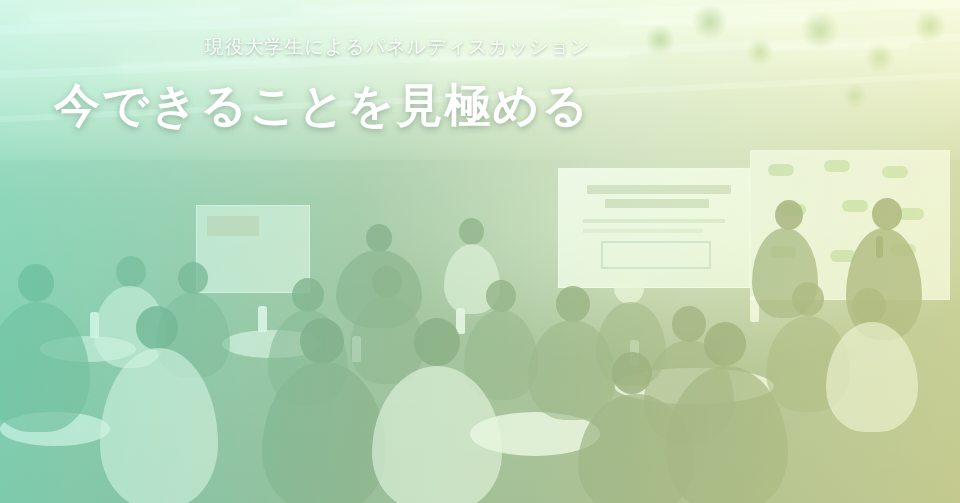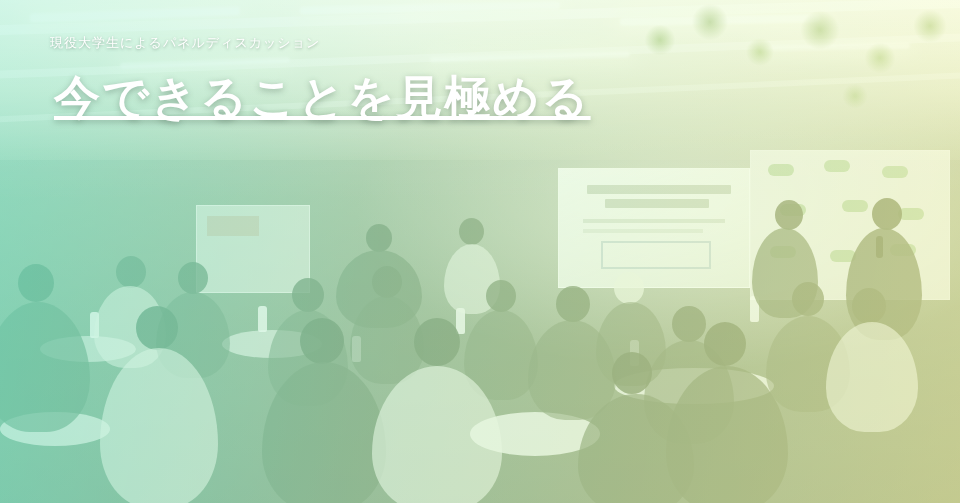--- a/index.html
+++ b/index.html
@@ -176,39 +176,40 @@
   }
 
   
   .text-block {
     position: absolute;
     left: 50px; top: 34px;
     z-index: 20;
   }
   .eyebrow {
     font-family: Liberation Mono, monospace;
-    font-size: 13px;
+    font-size: 19px;
     letter-spacing: 1px;
     color: #ffffff;
     text-shadow: 0 1px 3px rgba(60,90,70,0.45);
     margin: 0 0 14px 0;
     white-space: nowrap;
+    text-align: right;
   }
   .headline {
     font-family: "DejaVu Sans", sans-serif;
     font-size: 46px;
     font-weight: 700;
     letter-spacing: 2px;
     color: #ffffff;
     line-height: 1.38;
     margin: 0;
     text-shadow: 0 2px 6px rgba(60,90,70,0.38);
     white-space: nowrap;
   }
-  .headline .l2 { display: block; padding-left: 4px; text-decoration: underline; }
+  .headline .l2 { display: block; padding-left: 4px; }
 </style>
 </head>
 <body>
 
 <div class="banner">
 
   <div class="scene">
 
     <div class="ceiling"></div>
     <div class="ceiling-beam beam1"></div>

